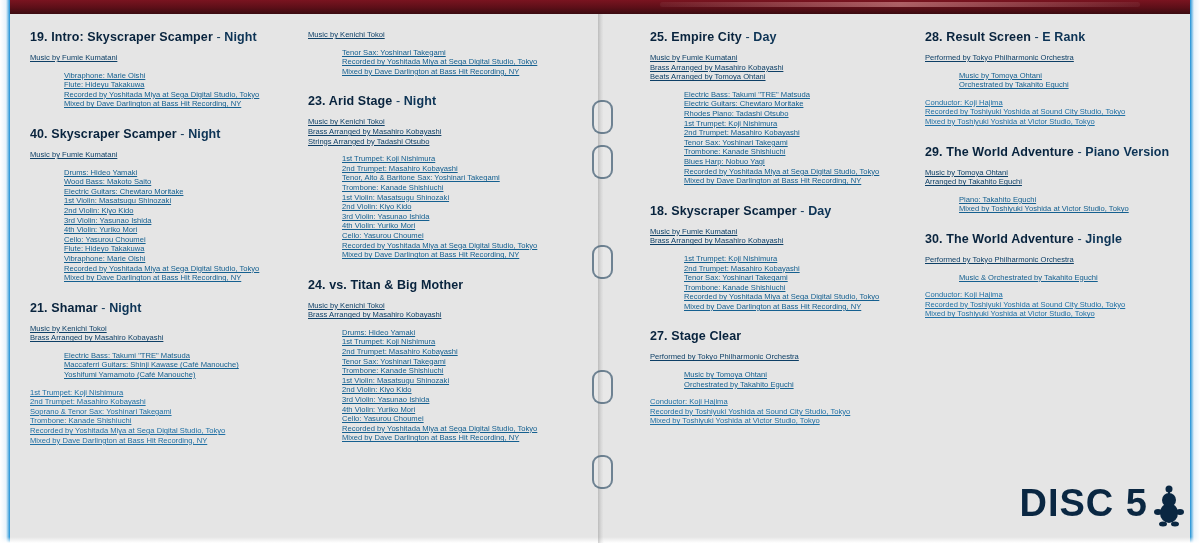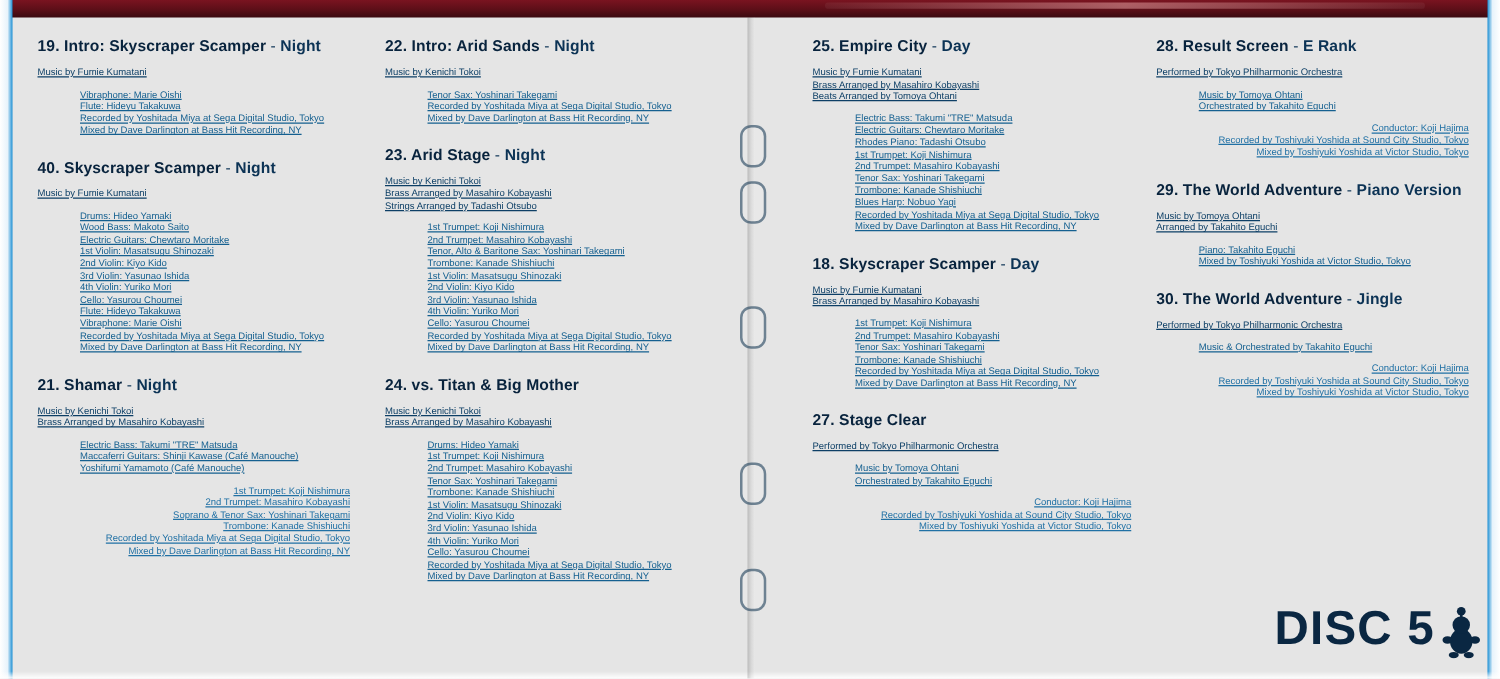--- a/index.html
+++ b/index.html
@@ -88,21 +88,21 @@
   .track-head .sub { font-weight: bold; color: #0c3355; }
 
   .block {
     font-size: 7.6px;
     line-height: 9.6px;
     color: #0d3f66;
     margin-bottom: 8px;
     text-decoration: underline;
   }
   .block.dim { color: #156090; margin-left: 34px; }
-  .block.dimmer { color: #2171a5; text-align: right; }
+  .block.dimmer { color: #2171a5; }
 
   
   .disc-logo {
     position: absolute;
     right: 52px;
     bottom: 18px;
     font-size: 38px;
     font-weight: bold;
     color: #0a2742;
     letter-spacing: 1px;
@@ -148,21 +148,20 @@
       </div>
       <div class="track">
         <div class="track-head"><span class="num">21.</span> <span>Shamar</span> <span class="sep">-</span> <span class="sub">Night</span></div>
         <div class="block ">Music by Kenichi Tokoi<br>Brass Arranged by Masahiro Kobayashi</div>
         <div class="block dim">Electric Bass: Takumi "TRE" Matsuda<br>Maccaferri Guitars: Shinji Kawase (Café Manouche)<br>                        Yoshifumi Yamamoto (Café Manouche)</div>
         <div class="block dimmer">1st Trumpet: Koji Nishimura<br>2nd Trumpet: Masahiro Kobayashi<br>Soprano &amp; Tenor Sax: Yoshinari Takegami<br>Trombone: Kanade Shishiuchi<br>Recorded by Yoshitada Miya at Sega Digital Studio, Tokyo<br>Mixed by Dave Darlington at Bass Hit Recording, NY</div>
       </div>
     </div>
   <div class="col col2" id="col2">
       <div class="track">
-        <div class="track-head"><span class="num">22.</span> <span>Intro: Arid Sands</span> <span class="sep">-</span> <span class="sub">Night</span></div>
         <div class="block ">Music by Kenichi Tokoi</div>
         <div class="block dim">Tenor Sax: Yoshinari Takegami<br>Recorded by Yoshitada Miya at Sega Digital Studio, Tokyo<br>Mixed by Dave Darlington at Bass Hit Recording, NY</div>
       </div>
       <div class="track">
         <div class="track-head"><span class="num">23.</span> <span>Arid Stage</span> <span class="sep">-</span> <span class="sub">Night</span></div>
         <div class="block ">Music by Kenichi Tokoi<br>Brass Arranged by Masahiro Kobayashi<br>Strings Arranged by Tadashi Otsubo</div>
         <div class="block dim">1st Trumpet: Koji Nishimura<br>2nd Trumpet: Masahiro Kobayashi<br>Tenor, Alto &amp; Baritone Sax: Yoshinari Takegami<br>Trombone: Kanade Shishiuchi<br>1st Violin: Masatsugu Shinozaki<br>2nd Violin: Kiyo Kido<br>3rd Violin: Yasunao Ishida<br>4th Violin: Yuriko Mori<br>Cello: Yasurou Choumei<br>Recorded by Yoshitada Miya at Sega Digital Studio, Tokyo<br>Mixed by Dave Darlington at Bass Hit Recording, NY</div>
       </div>
       <div class="track">
         <div class="track-head"><span class="num">24.</span> <span>vs. Titan &amp; Big Mother</span></div>

